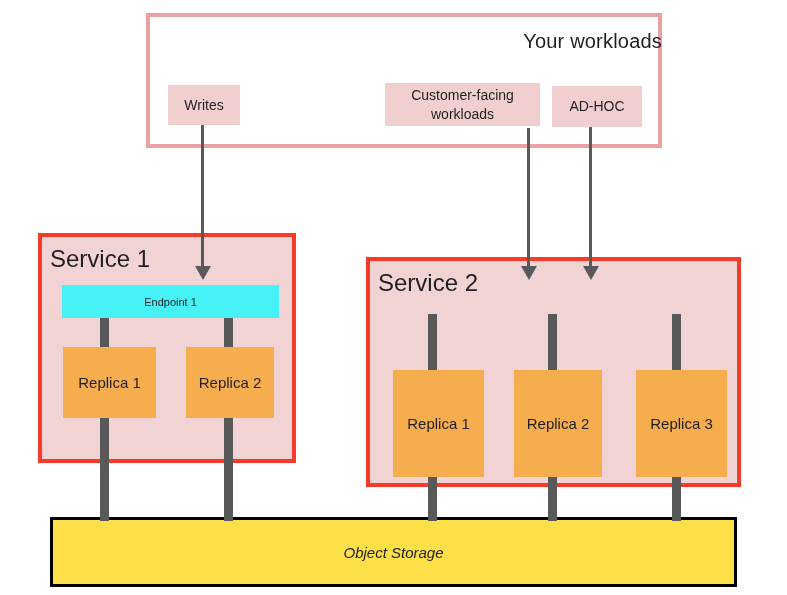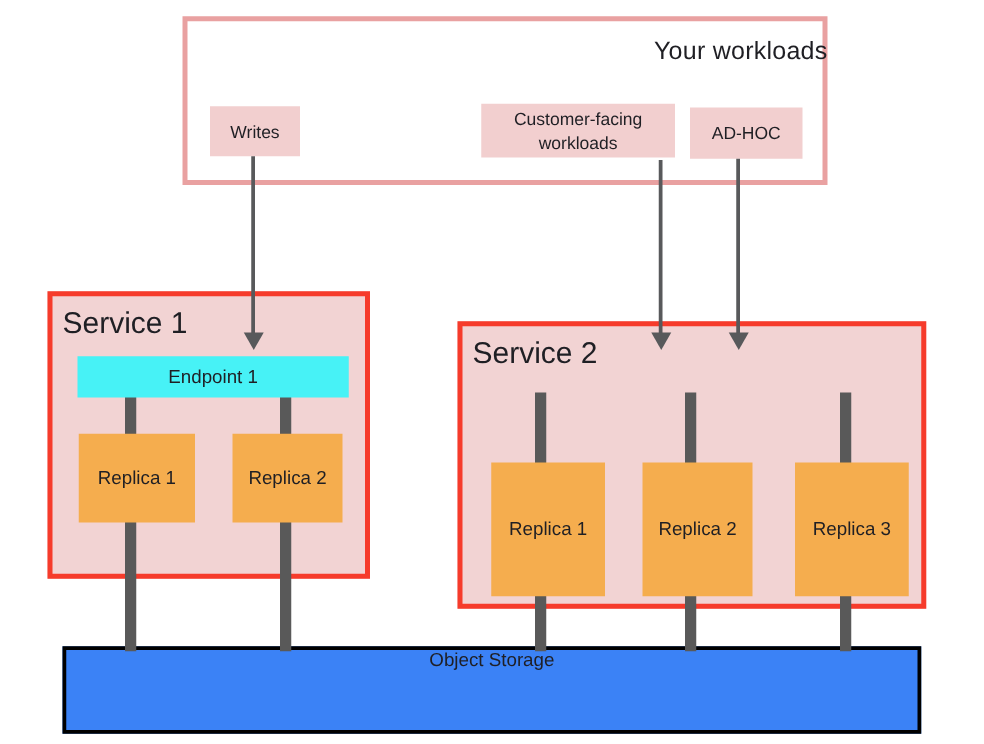--- a/index.html
+++ b/index.html
@@ -44,21 +44,21 @@
   
   .service-box{
     border:4px solid var(--service-border,#f63b2b);
     background:var(--service-bg,#f2d3d3);
   }
   .svc1{left:38px;top:233px;width:258px;height:230px;}
   .svc2{left:366px;top:233px;width:375px;height:230px;margin-top:24px;}
   .service-title{position:absolute;left:8px;top:8px;font-size:24px;}
   .endpoint-bar{
     position:absolute;background:var(--endpoint-bg,#47f2f6);z-index:3;
-    display:flex;align-items:center;justify-content:center;font-size:15px;
+    display:flex;align-items:center;justify-content:center;font-size:11px;
   }
   .ep1{left:20px;top:48px;width:217px;height:33px;}
   .ep2{left:21px;top:48px;width:339px;height:33px;}
   .replica-box{
     position:absolute;background:var(--replica-bg,#f5ad4e);z-index:3;
     display:flex;align-items:center;justify-content:center;font-size:15px;
   }
   .s1r1{left:21px;top:110px;width:93px;height:71px;}
   .s1r2{left:144px;top:110px;width:88px;height:71px;}
   .s2r1{left:23px;top:109px;width:91px;height:107px;}
@@ -66,22 +66,22 @@
   .s2r3{left:266px;top:109px;width:91px;height:107px;}
 
   
   .connector{width:9px;background:var(--connector,#595959);top:314px;height:207px;z-index:2;}
   .c1{left:100px;} .c2{left:224px;}
   .c3{left:428px;} .c4{left:548px;} .c5{left:672px;}
 
   
   .storage-box{
     left:50px;top:517px;width:687px;height:70px;z-index:1;
-    border:3px solid var(--storage-border,#000000);background:#3b82f6;
-    display:flex;align-items:flex-start;justify-content:center;font-size:15px;
+    border:3px solid var(--storage-border,#000000);background:#fde047;
+    display:flex;align-items:center;justify-content:center;font-size:15px;font-style:italic;
   }
 </style>
 </head>
 <body>
 
 <div id="canvas">
 
   <div class="abs workloads-box"></div>
   <div class="abs workloads-title">Your workloads</div>
 

